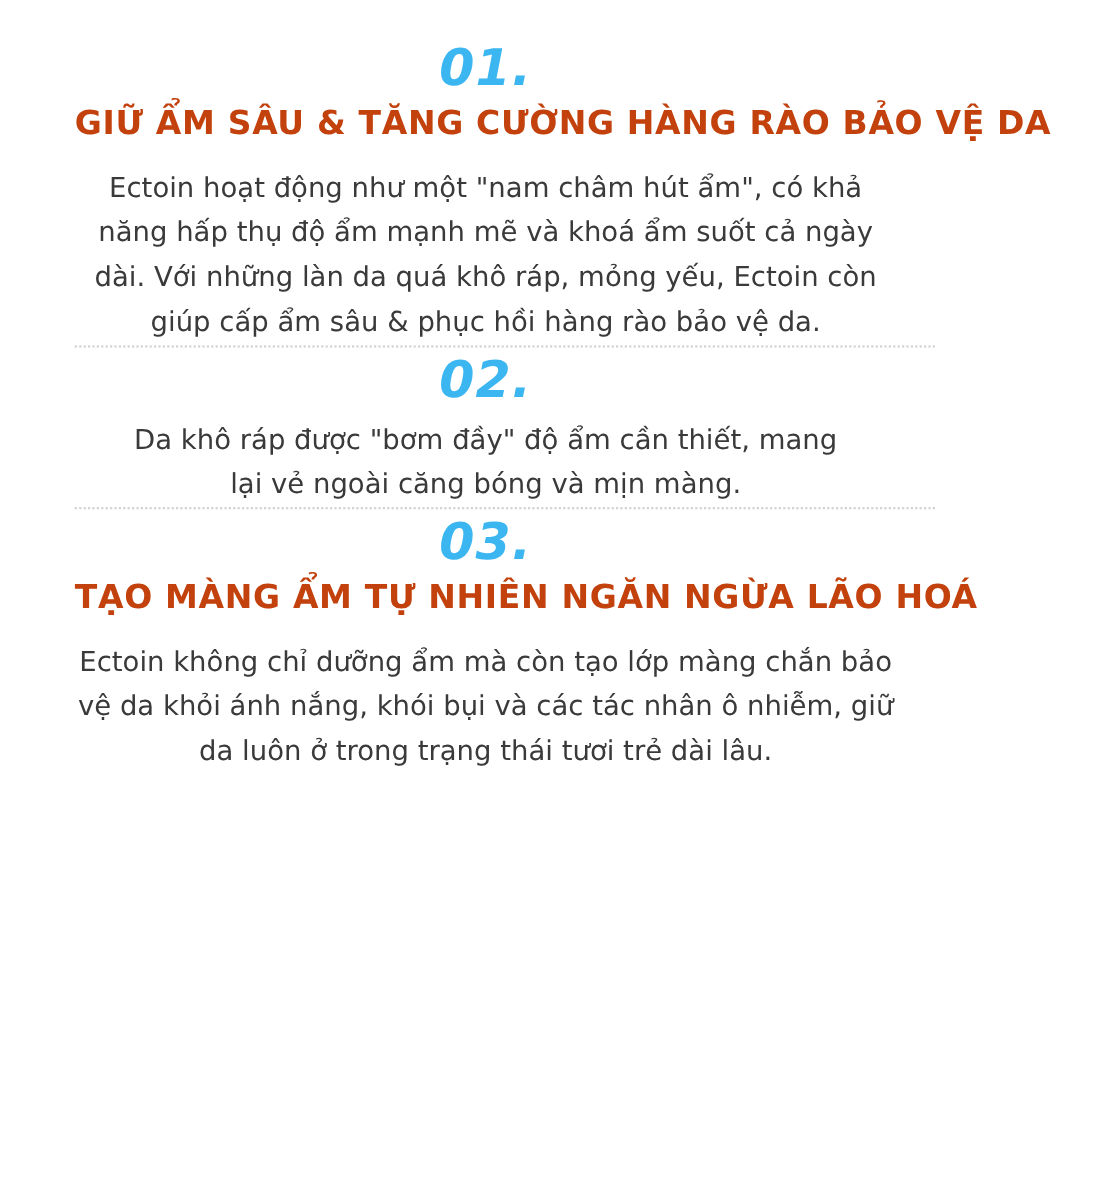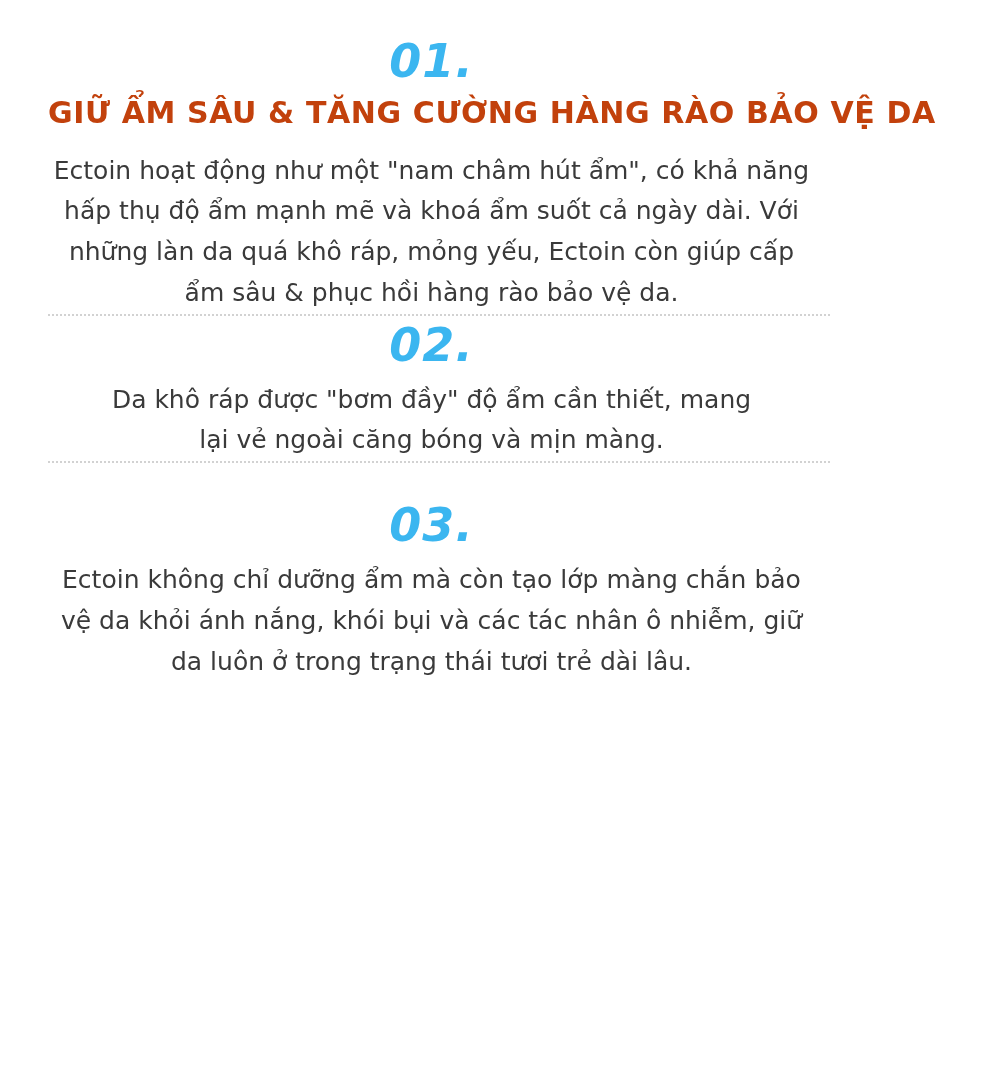--- a/index.html
+++ b/index.html
@@ -11,21 +11,21 @@
     width: 1000px;
     min-height: 1079px;
     font-family: "Liberation Sans", sans-serif;
     color: #1a1a1a;
     -webkit-font-smoothing: antialiased;
   }
   .page {
     width: 863px;
     min-height: 1079px;
     box-sizing: border-box;
-    padding: 34px 48px 36px 48px;
+    padding: 34px 48px 36px 68px;
     background: #ffffff;
     position: relative;
   }
   .section {
     text-align: center;
   }
   .section + .divider {
     margin: 0 auto;
   }
   .num {
@@ -65,21 +65,21 @@
   }
   .divider {
     width: 782px;
     height: 0;
     border-top: 2px dotted #d2d2d2;
     margin: 40px auto 36px auto;
   }
   .s1 { padding-top: 4px; }
   .s2 { padding-top: 6px; }
   .s3 { padding-top: 6px; }
-  .s3 .num { margin-bottom: 12px; margin-top: 33px; }
+  .s3 .num { margin-bottom: 12px; }
   .gap-bottom { height: 48px; }
 </style>
 </head>
 <body>
 
 <div class="page">
 
   <div class="section s1">
     <div class="num">01.</div>
     <div class="heading h1">GIỮ ẨM SÂU &amp; TĂNG CƯỜNG HÀNG RÀO BẢO VỆ DA</div>
@@ -90,18 +90,19 @@
 
   <div class="section s2">
     <div class="num">02.</div>
     <p class="body narrow">Da khô ráp được "bơm đầy" độ ẩm cần thiết, mang lại vẻ ngoài căng bóng và mịn màng.</p>
   </div>
 
   <div class="divider"></div>
 
   <div class="section s3">
     <div class="num">03.</div>
+    <div class="heading h1">TẠO MÀNG ẨM TỰ NHIÊN NGĂN NGỪA LÃO HOÁ</div>
     <p class="body">Ectoin không chỉ dưỡng ẩm mà còn tạo lớp màng chắn bảo vệ da khỏi ánh nắng, khói bụi và các tác nhân ô nhiễm, giữ da luôn ở trong trạng thái tươi trẻ dài lâu.</p>
   </div>
 
   <div class="gap-bottom"></div>
 
 </div>
 
 </body></html>

